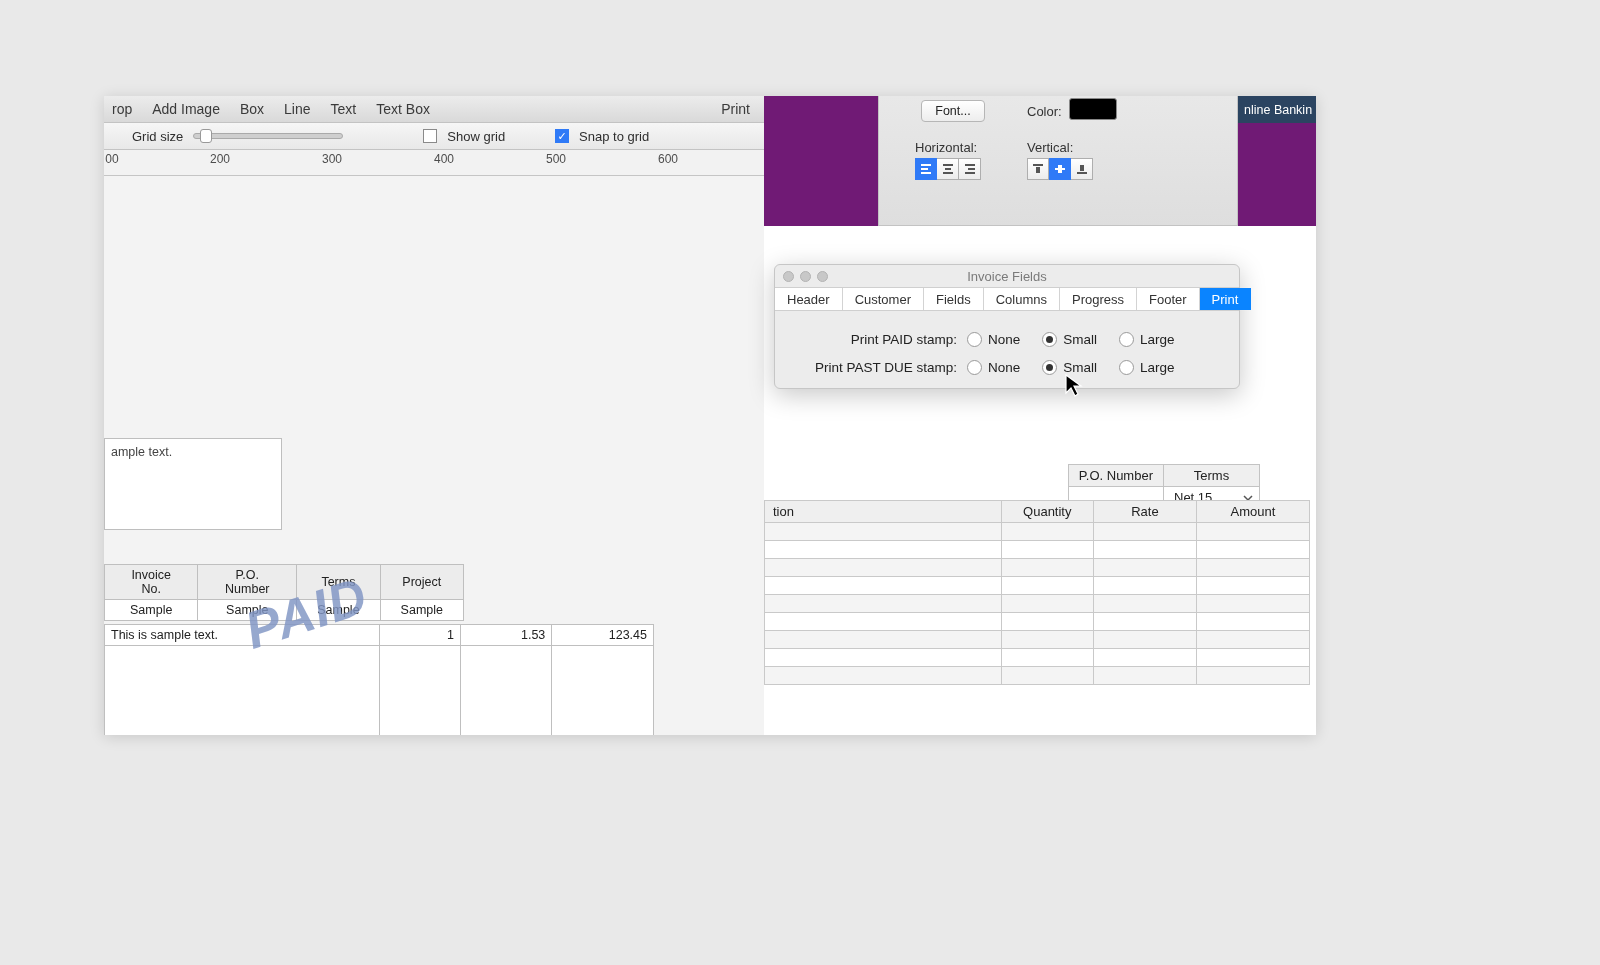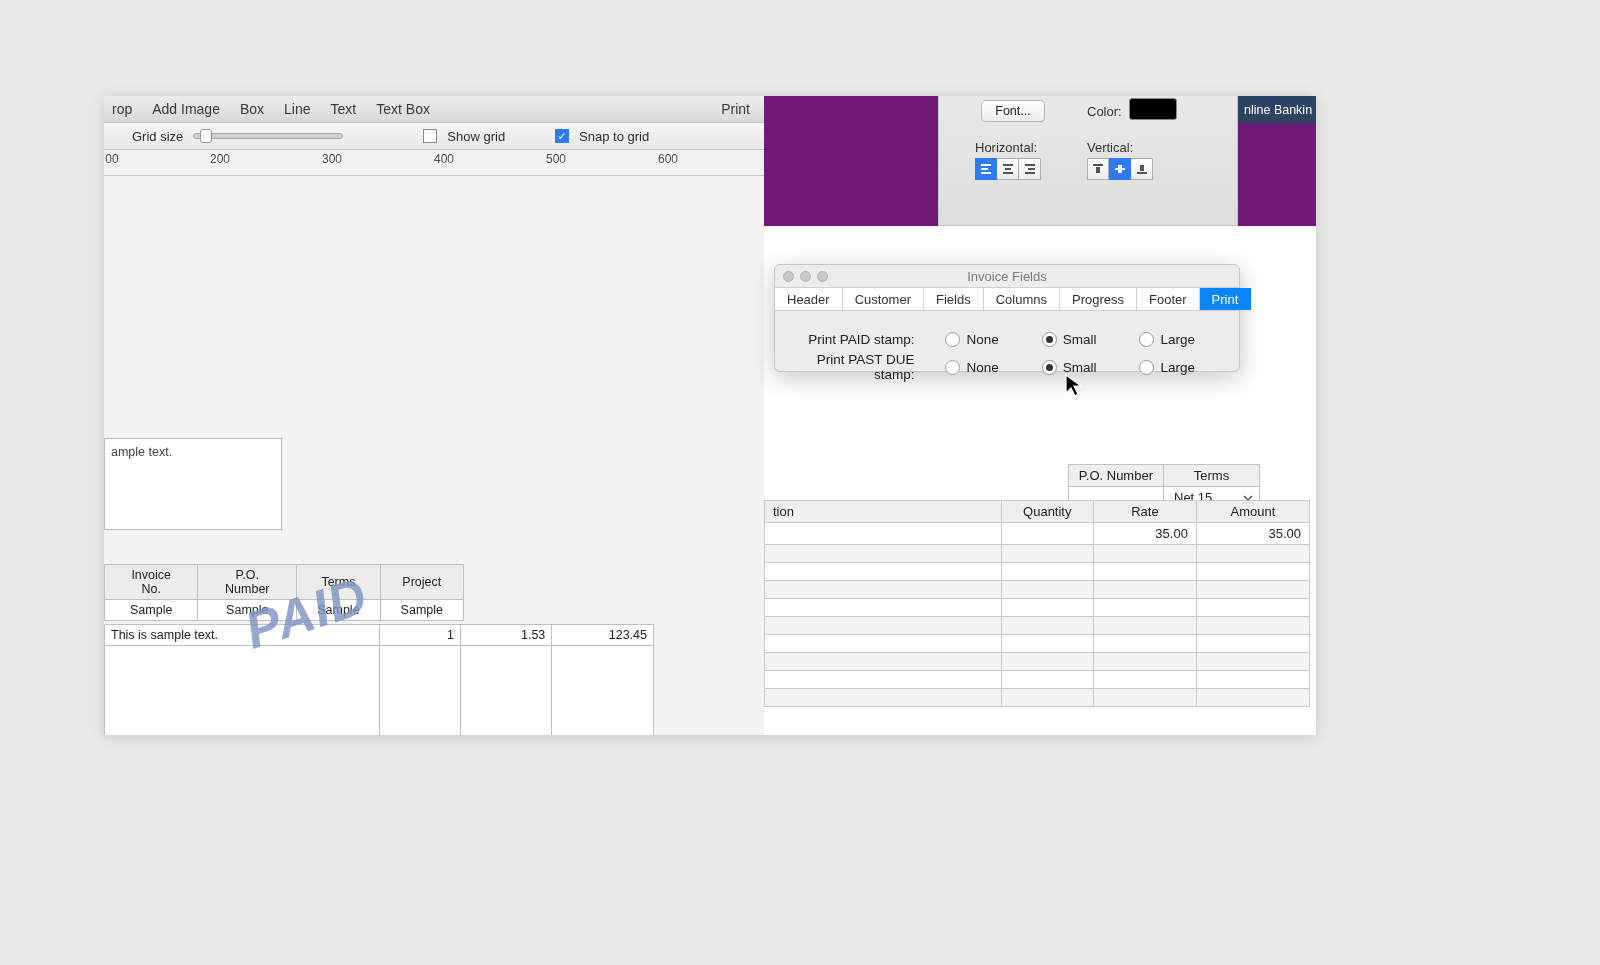--- a/index.html
+++ b/index.html
@@ -125,21 +125,21 @@
     position:absolute; left:140px; top:487px;
     font-size:52px; font-weight:800; font-style:italic;
     color:#8095c4; opacity:0.82;
     transform:rotate(-18deg);
     letter-spacing:1px;
     pointer-events:none;
   }
 
   
   .format-panel {
-    position:absolute; right:78px; top:0; width:300px; height:130px;
+    position:absolute; right:78px; top:0; width:360px; height:130px;
     background:linear-gradient(#e8e8e8,#dedede);
     border:1px solid #c3c3c3;
     border-top:none;
   }
   .font-btn {
     position:absolute; left:42px; top:4px; width:64px; height:22px;
     background:linear-gradient(#fff,#ededed); border:1px solid #b6b6b6; border-radius:4px;
     font-size:12.5px; display:flex; align-items:center; justify-content:center;
   }
   .color-label { position:absolute; left:148px; top:8px; font-size:13px; color:#333; }
@@ -161,21 +161,21 @@
 
   .navcorner {
     position:absolute; right:0; top:0; width:78px; height:27px;
     background:#2b4461; color:#fff; font-size:12.5px;
     display:flex; align-items:center; padding-left:6px;
     white-space:nowrap; overflow:hidden;
   }
 
   
   .fields-dialog {
-    position:absolute; left:670px; top:168px; width:466px; height:108px;
+    position:absolute; left:670px; top:168px; width:466px; height:125px;
     background:#ececec; border:1px solid #c6c6c6; border-radius:6px;
     box-shadow:0 6px 26px rgba(0,0,0,0.22);
   }
   .titlebar {
     height:22px; display:flex; align-items:center; padding-left:8px; gap:6px;
     position:relative;
   }
   .tl-btn { width:11px; height:11px; border-radius:50%; background:#c8c8c8; border:1px solid #b3b3b3; }
   .dlg-title {
     position:absolute; left:0; right:0; text-align:center; font-size:13px; color:#7a7a7a;
@@ -184,21 +184,21 @@
     display:flex; height:24px; border-top:1px solid #cfcfcf; border-bottom:1px solid #cfcfcf;
     background:#fff;
   }
   .tab {
     padding:0 12px; display:flex; align-items:center; font-size:13px; color:#333;
     border-right:1px solid #d3d3d3; background:#fff;
   }
   .tab.selected { background:#0a84ff; color:#fff; border-right:1px solid #0a84ff; }
 
   .dlg-body { padding:14px 22px; font-size:13.5px; color:#222; }
-  .row { display:flex; align-items:center; height:28px;gap:21px; }
+  .row { display:flex; align-items:center; height:28px; }
   .row .lbl { width:170px; text-align:right; padding-right:10px; }
   .radio {
     width:15px; height:15px; border-radius:50%; border:1.5px solid #9a9a9a;
     margin-right:6px; display:inline-block; position:relative; background:#fff;
   }
   .radio.sel::after {
     content:""; position:absolute; left:3px; top:3px; width:7px; height:7px; border-radius:50%; background:#333;
   }
   .opt { display:flex; align-items:center; margin-right:22px; }
 
@@ -410,26 +410,20 @@
         <col style="width:90px">
         <col style="width:100px">
         <col style="width:110px">
       </colgroup>
     <tbody>
         <tr>
       <th class="first">tion</th>
       <th>Quantity</th>
       <th>Rate</th>
       <th>Amount</th>
-    </tr>
-    <tr>
-      <td class="first"></td>
-      <td></td>
-      <td>35.00</td>
-      <td>35.00</td>
     </tr>
     <tr class="stripe">
           <td class="first"></td>
           <td></td>
           <td></td>
           <td></td>
         </tr>
     <tr>
           <td class="first"></td>
           <td></td>

